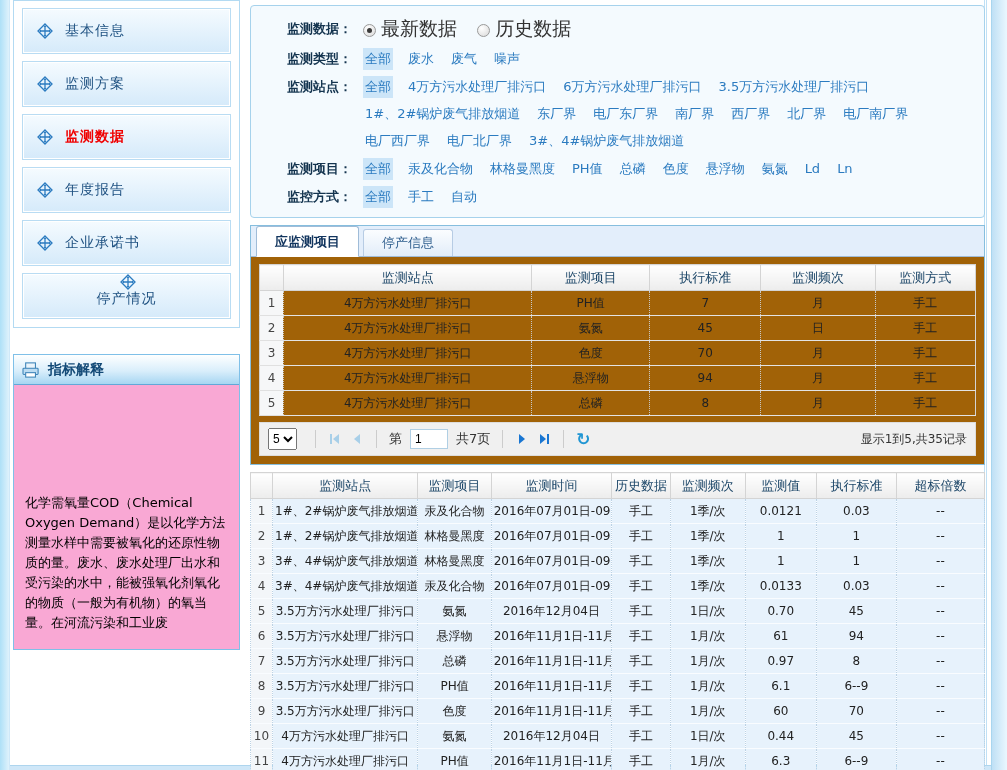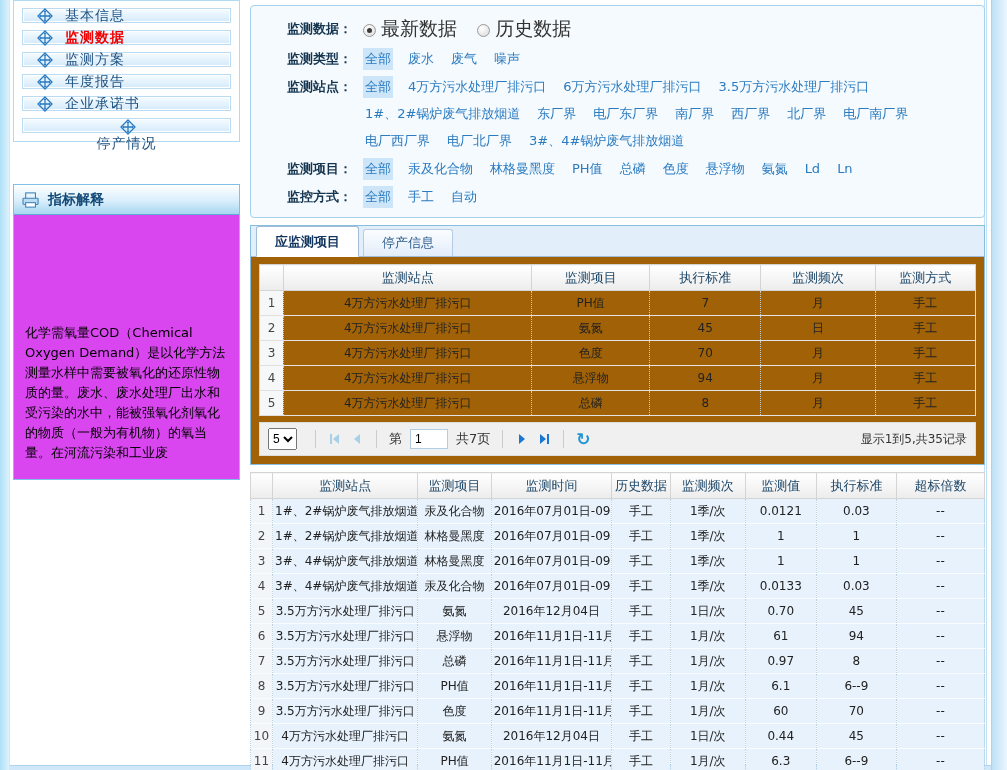--- a/index.html
+++ b/index.html
@@ -13,29 +13,29 @@
   .edge-right { position:absolute; right:0; top:0; width:16px; height:770px;
     background:linear-gradient(90deg,#bfe0f5,#eaf7fe); border-left:1px solid #a9d6ef; }
   .edge-right-line { position:absolute; right:20px; top:0; width:3px; height:770px;
     border-left:1px solid #bfe0f5; border-right:1px solid #bfe0f5; background:#fff; }
   .bottom-strip { position:absolute; left:10px; right:16px; bottom:0; height:5px;
     background:#cfe7f8; border-top:1px solid #aed5ee; }
 
   
   .sidebar { position:absolute; left:13px; top:0; width:227px; }
   .nav-panel { border:1px solid #b3daf2; background:#fff; padding:7px 8px 8px 8px; }
-  .nav-item { position:relative; height:15px; margin:0 0 7px 0; display:flex; align-items:center;
+  .nav-item { position:relative; height:46px; margin:0 0 7px 0; display:flex; align-items:center;
     background:linear-gradient(#f5fbff,#d5eafa); border:1px solid #b9dcf3; box-shadow:inset 0 0 0 1px #ffffff;
     cursor:pointer; }
   .nav-item:last-child { margin-bottom:0;flex-direction:column; }
   .nav-icon { width:16px; height:16px; margin:0 12px 0 14px; flex:0 0 16px; }
   .nav-label { font-size:14px; color:#1d5080; letter-spacing:1px; }
   .nav-item.active .nav-label { color:#f00000; font-weight:bold; }
 
-  .explain-panel { margin-top:42px; border:1px solid #7fc0e8; background:#d946ef; }
+  .explain-panel { margin-top:26px; border:1px solid #7fc0e8; background:#f9a8d4; }
   .explain-header { height:30px; display:flex; align-items:center;
     background:linear-gradient(#feffff 0%,#d9eefb 55%,#a7d6f2 100%);
     border-bottom:1px solid #62a8d8; }
   .explain-icon { width:18px; height:16px; margin:0 8px 0 8px; }
   .explain-title { font-size:14px; font-weight:bold; color:#134a77; }
   .explain-body { height:264px; overflow:hidden; padding:108px 11px 0 11px;
     font-size:13px; line-height:20px; color:#000; }
 
   
   .main { position:absolute; left:250px; top:0; width:735px; }
@@ -109,35 +109,35 @@
 <div class="sidebar">
   <div class="nav-panel" id="nav-panel">
       <div class="nav-item">
         <svg class="nav-icon" viewBox="0 0 16 16">
           <path d="M8 1 L15 8 L8 15 L1 8 Z" fill="none" stroke="#2b7bc0" stroke-width="1.3"></path>
           <path d="M8 3.5 L8 12.5 M3.5 8 L12.5 8" stroke="#2b7bc0" stroke-width="1.3"></path>
           <path d="M8 2 L9.4 4 L6.6 4 Z M8 14 L6.6 12 L9.4 12 Z M2 8 L4 6.6 L4 9.4 Z M14 8 L12 9.4 L12 6.6 Z" fill="#2b7bc0"></path>
         </svg>
         <span class="nav-label">基本信息</span>
       </div>
+      <div class="nav-item">
+        <svg class="nav-icon" viewBox="0 0 16 16">
+          <path d="M8 1 L15 8 L8 15 L1 8 Z" fill="none" stroke="#2b7bc0" stroke-width="1.3"></path>
+          <path d="M8 3.5 L8 12.5 M3.5 8 L12.5 8" stroke="#2b7bc0" stroke-width="1.3"></path>
+          <path d="M8 2 L9.4 4 L6.6 4 Z M8 14 L6.6 12 L9.4 12 Z M2 8 L4 6.6 L4 9.4 Z M14 8 L12 9.4 L12 6.6 Z" fill="#2b7bc0"></path>
+        </svg>
+        <span class="nav-label">监测方案</span>
+      </div>
       <div class="nav-item active">
         <svg class="nav-icon" viewBox="0 0 16 16">
           <path d="M8 1 L15 8 L8 15 L1 8 Z" fill="none" stroke="#2b7bc0" stroke-width="1.3"></path>
           <path d="M8 3.5 L8 12.5 M3.5 8 L12.5 8" stroke="#2b7bc0" stroke-width="1.3"></path>
           <path d="M8 2 L9.4 4 L6.6 4 Z M8 14 L6.6 12 L9.4 12 Z M2 8 L4 6.6 L4 9.4 Z M14 8 L12 9.4 L12 6.6 Z" fill="#2b7bc0"></path>
         </svg>
         <span class="nav-label">监测数据</span>
-      </div>
-      <div class="nav-item">
-        <svg class="nav-icon" viewBox="0 0 16 16">
-          <path d="M8 1 L15 8 L8 15 L1 8 Z" fill="none" stroke="#2b7bc0" stroke-width="1.3"></path>
-          <path d="M8 3.5 L8 12.5 M3.5 8 L12.5 8" stroke="#2b7bc0" stroke-width="1.3"></path>
-          <path d="M8 2 L9.4 4 L6.6 4 Z M8 14 L6.6 12 L9.4 12 Z M2 8 L4 6.6 L4 9.4 Z M14 8 L12 9.4 L12 6.6 Z" fill="#2b7bc0"></path>
-        </svg>
-        <span class="nav-label">监测方案</span>
       </div>
       <div class="nav-item">
         <svg class="nav-icon" viewBox="0 0 16 16">
           <path d="M8 1 L15 8 L8 15 L1 8 Z" fill="none" stroke="#2b7bc0" stroke-width="1.3"></path>
           <path d="M8 3.5 L8 12.5 M3.5 8 L12.5 8" stroke="#2b7bc0" stroke-width="1.3"></path>
           <path d="M8 2 L9.4 4 L6.6 4 Z M8 14 L6.6 12 L9.4 12 Z M2 8 L4 6.6 L4 9.4 Z M14 8 L12 9.4 L12 6.6 Z" fill="#2b7bc0"></path>
         </svg>
         <span class="nav-label">年度报告</span>
       </div>
       <div class="nav-item">

